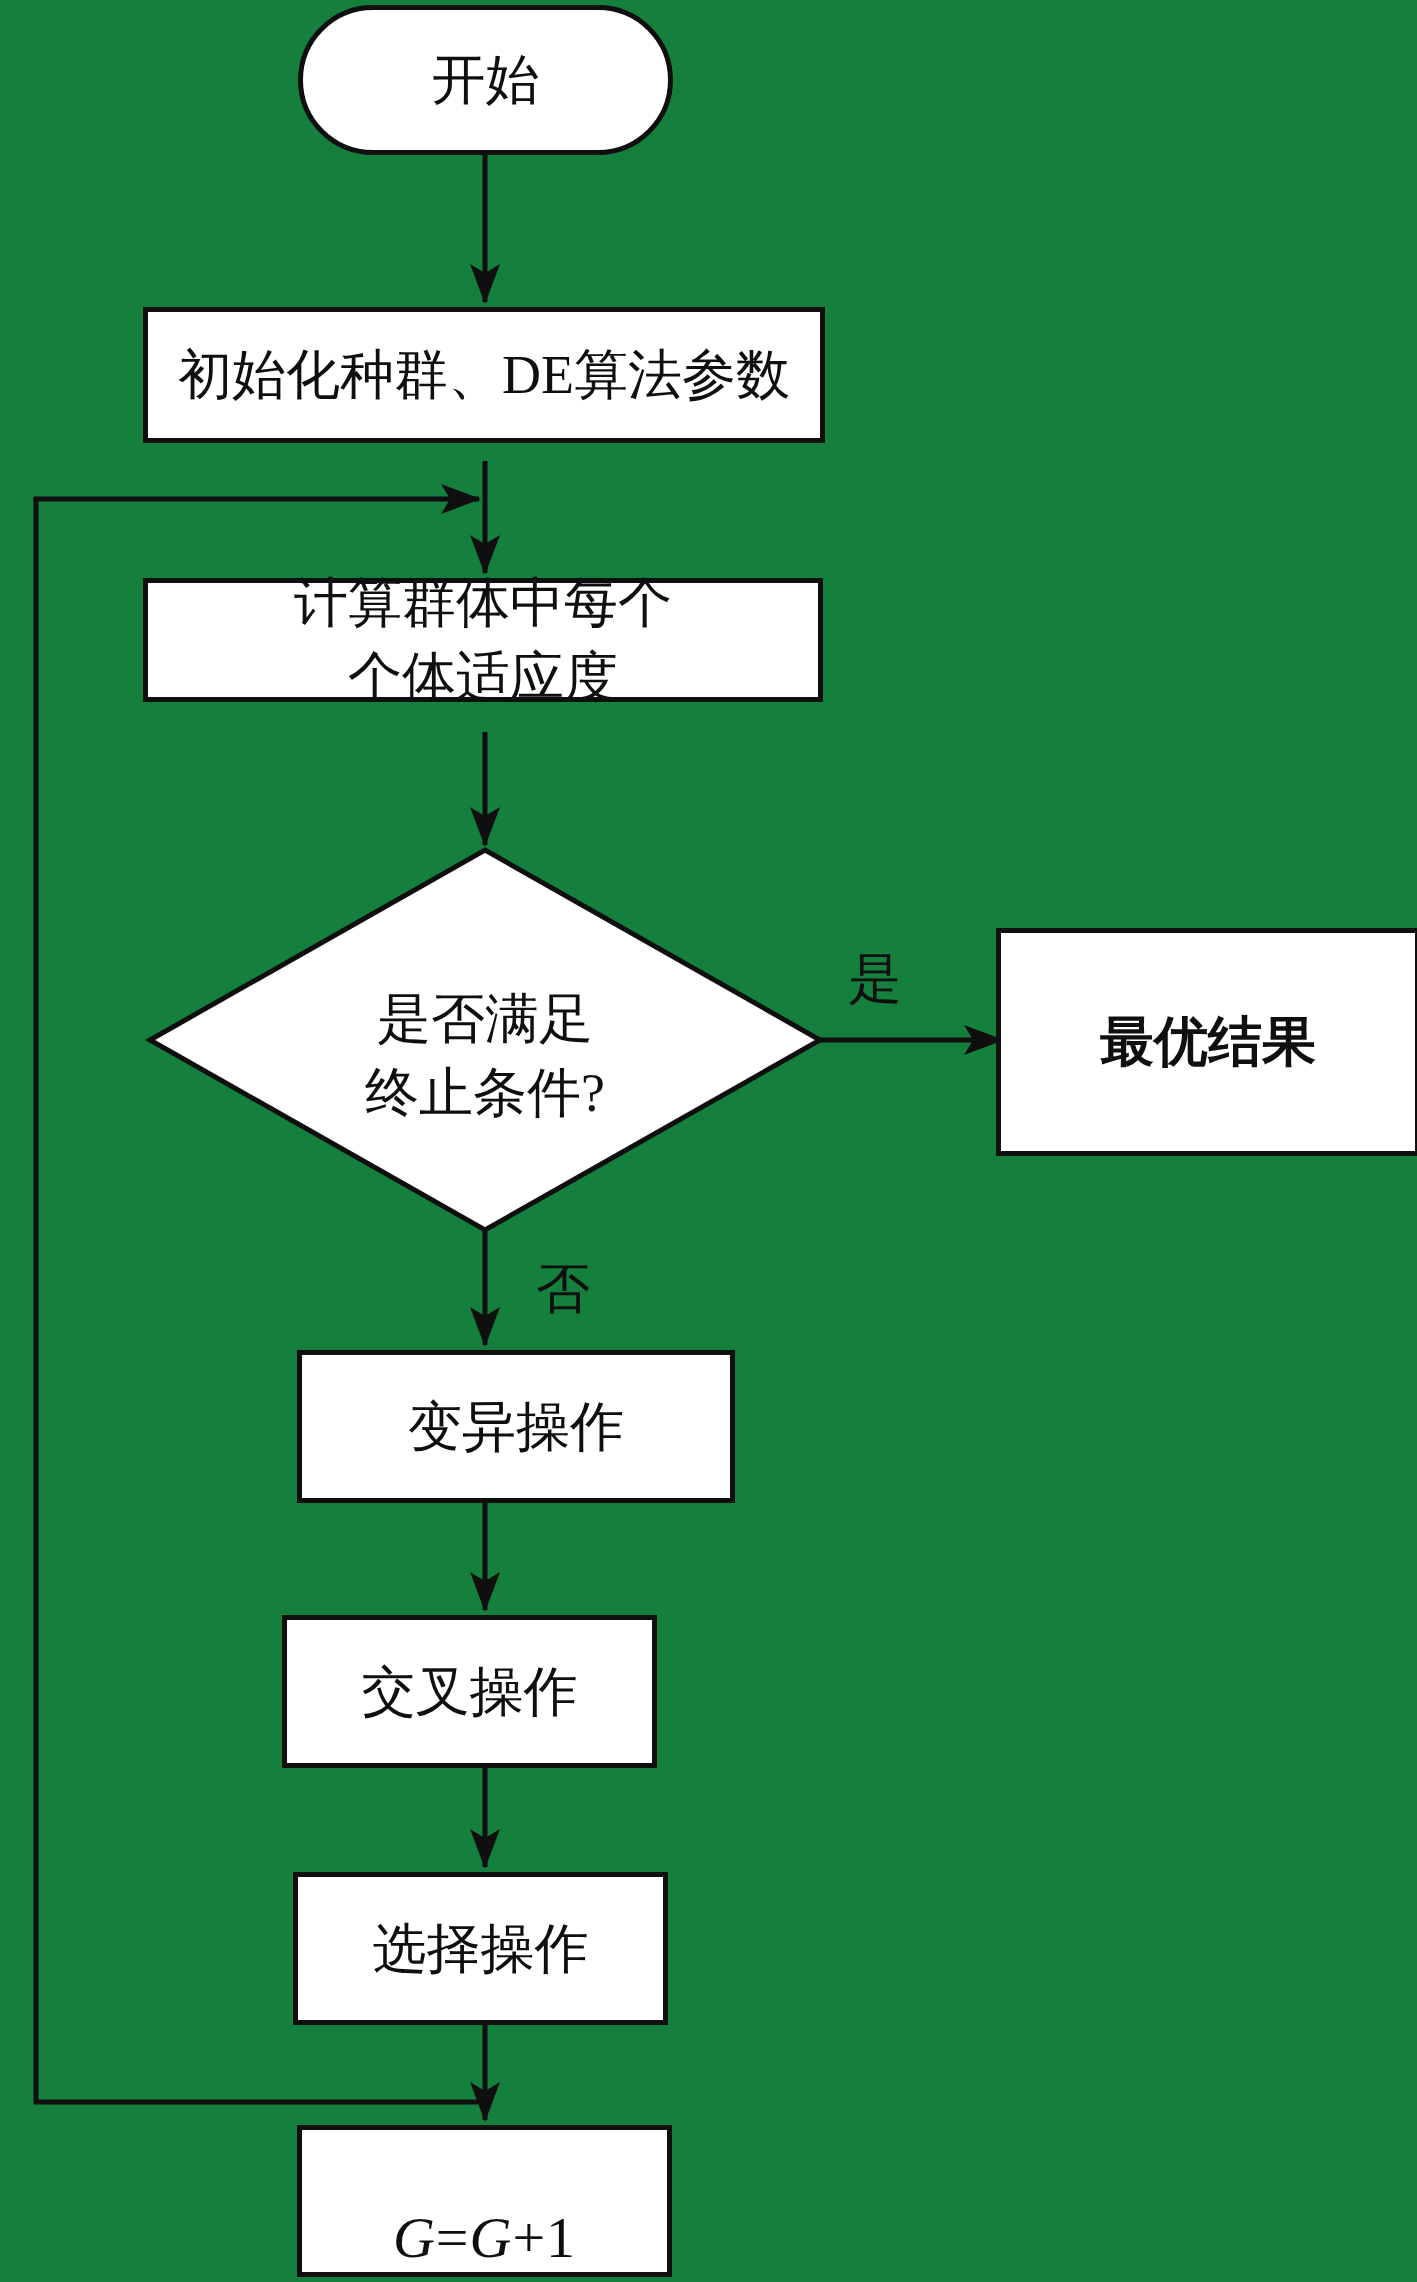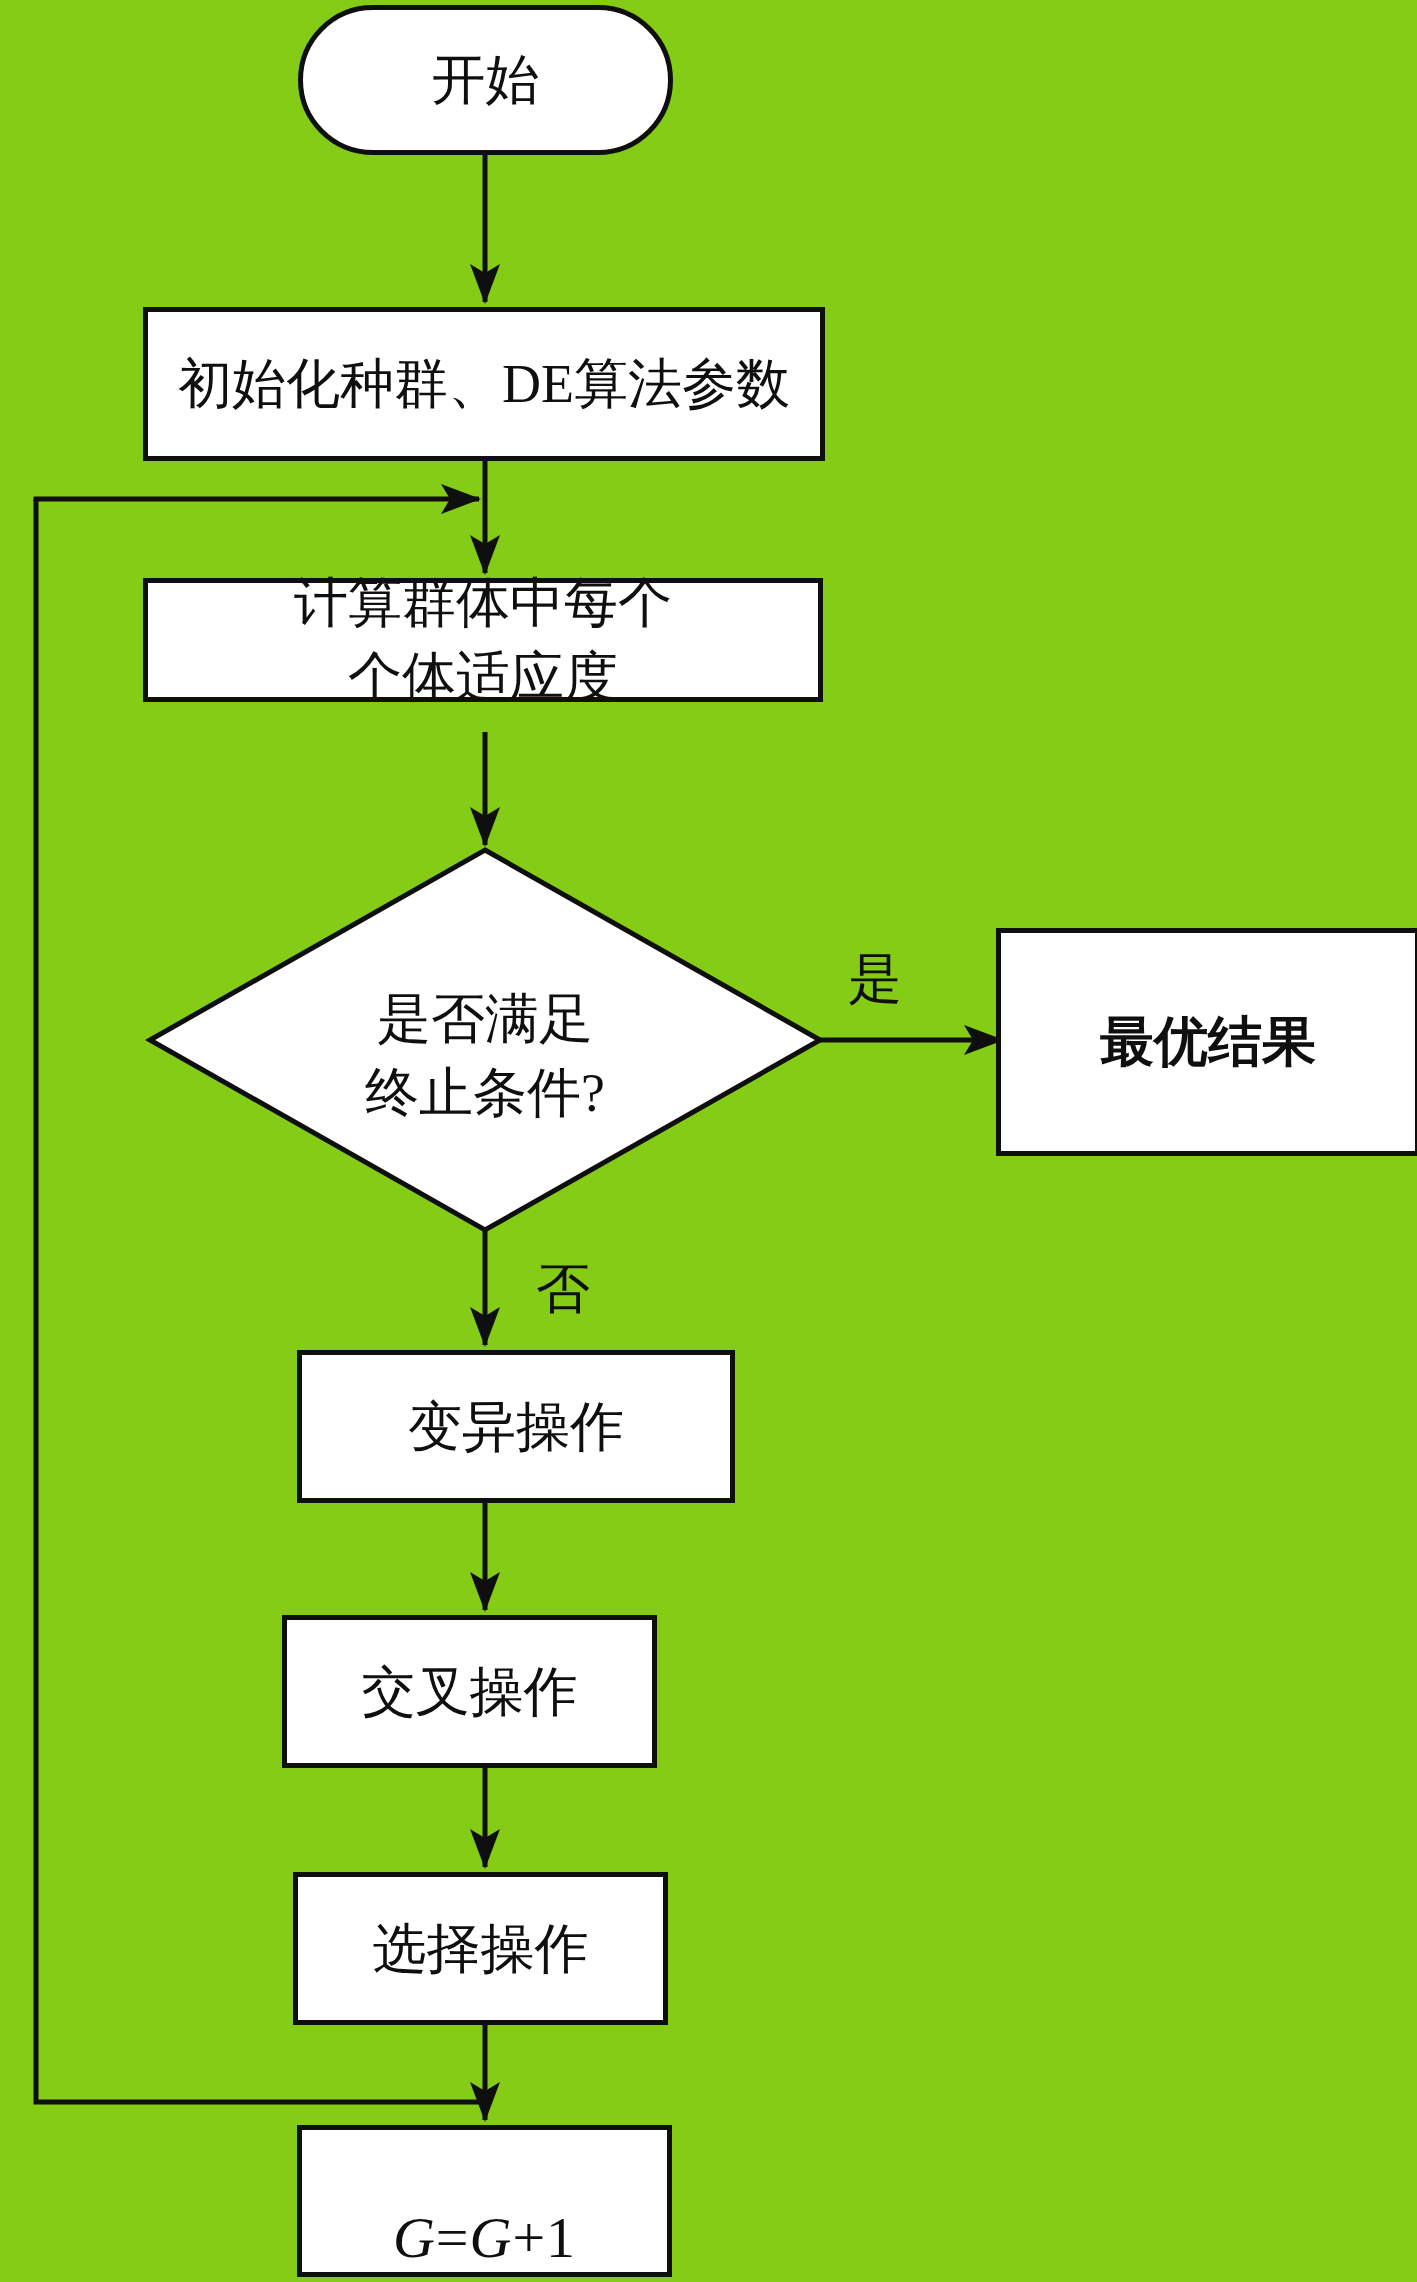--- a/index.html
+++ b/index.html
@@ -4,21 +4,21 @@
 <style>
   html, body {
     margin: 0;
     padding: 0;
     background: #ffffff;
   }
   #canvas {
     position: relative;
     width: 1417px;
     height: 2282px;
-    background: #84cc16;
+    background: #15803d;
     font-family: "Liberation Serif", "DejaVu Serif", serif;
     color: #0f0f0f;
     overflow: hidden;
   }
   #connector-layer {
     position: absolute;
     left: 0;
     top: 0;
     width: 1417px;
     height: 2282px;
@@ -86,21 +86,21 @@
       <polyline points="485,2102 36,2102 36,499"></polyline>
       <line x1="33.5" y1="499" x2="479" y2="499" marker-end="url(#arrow)"></line>
       <polygon points="485,850 820,1040 485,1230 150,1040" fill="#ffffff"></polygon>
     </g>
   </svg>
 
   <div class="node node--terminator" style="left:298px; top:5px; width:375px; height:150px;">
     <span>开始</span>
   </div>
 
-  <div class="node" style="left:143px; top:307px; width:682px; height:154px;justify-content:center;">
+  <div class="node" style="left:143px; top:307px; width:682px; height:136px;justify-content:center;">
     <span>初始化种群、DE算法参数</span>
   </div>
 
   <div class="node" style="left:143px; top:578px; width:680px; height:124px;">
     <span>计算群体中每个
 个体适应度</span>
   </div>
 
   <div class="floating-text diamond-label" style="left:235px; top:950px; width:500px; height:180px;">
     <span>是否满足

